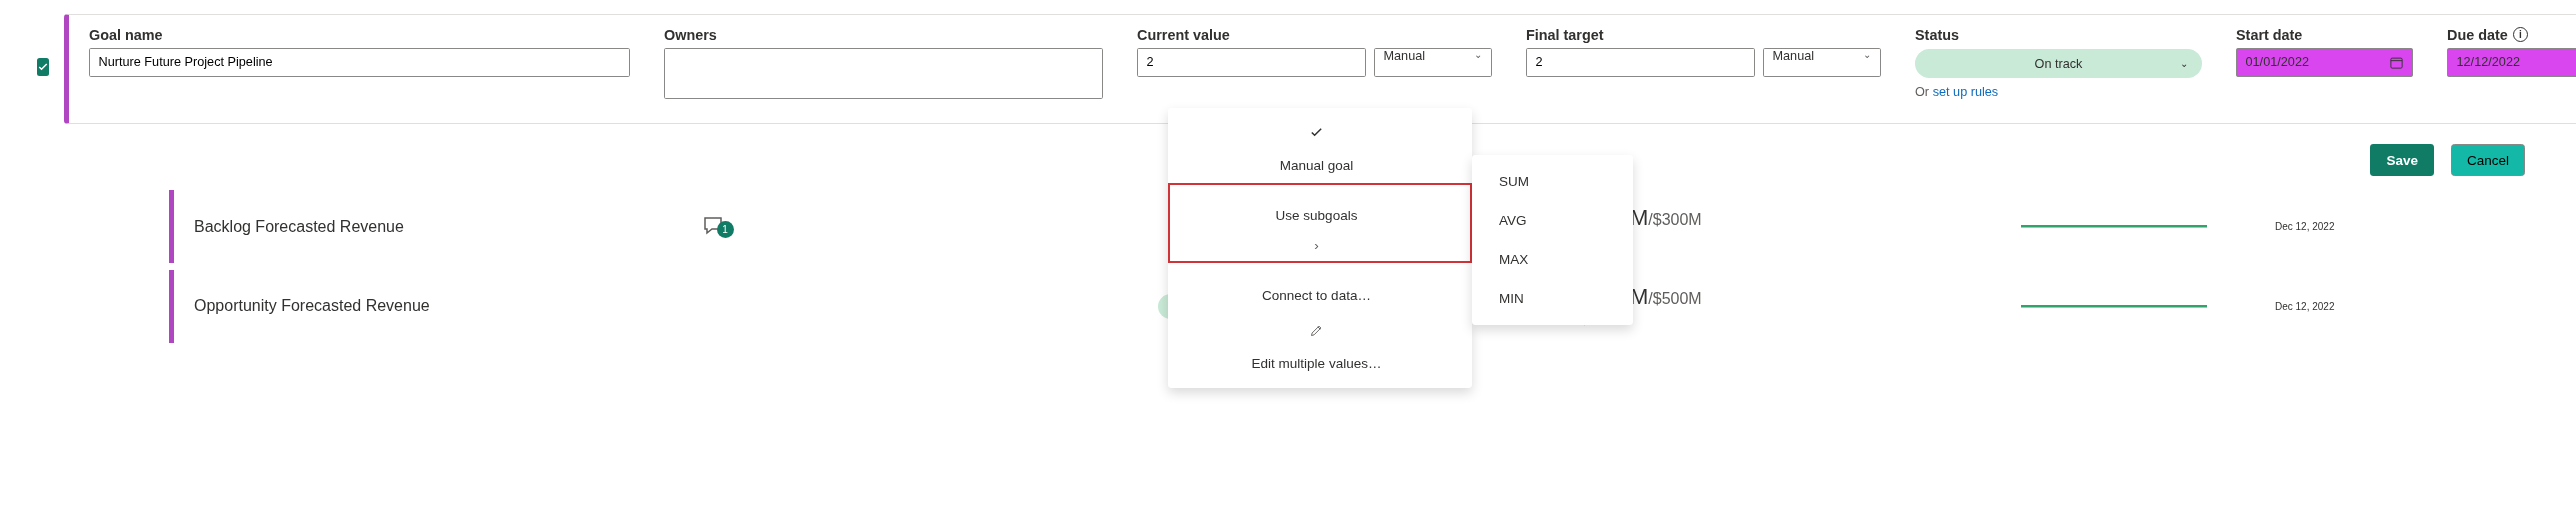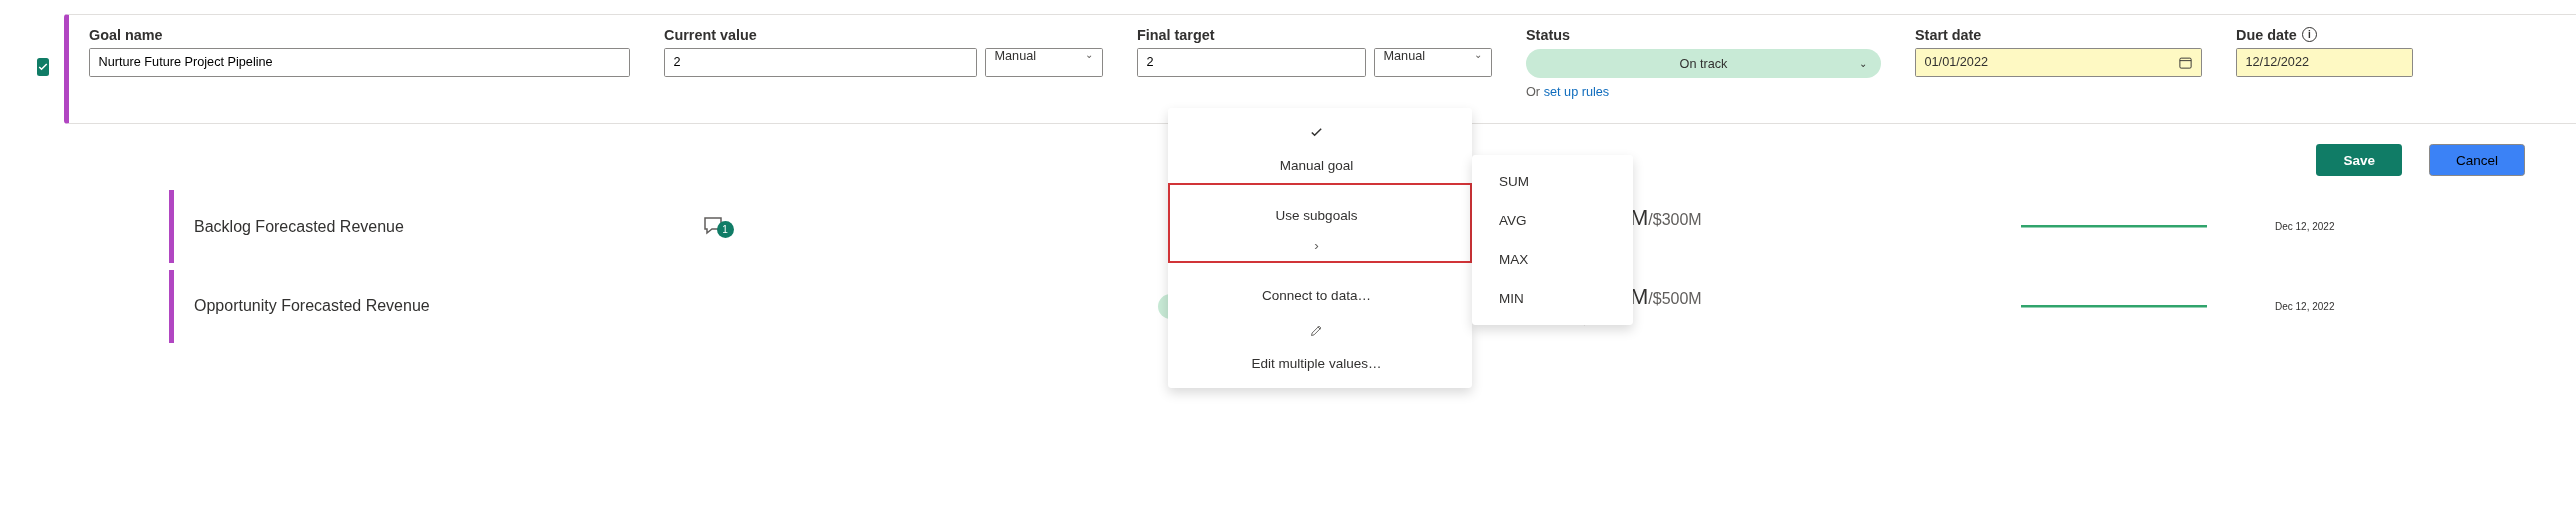--- a/index.html
+++ b/index.html
@@ -129,38 +129,38 @@
   .rules-link { color: var(--link); cursor:pointer; }
   .rules-prefix { color: var(--text-secondary); }
 
   
   .date-input {
     border:0.8px solid var(--border);
     border-radius:1.7px;
     height:29px;
     display:flex; align-items:center; justify-content:space-between;
     padding:0 8.5px;
-    background:#fef9c3;
+    background:#d946ef;
   }
   .info-icon{
     width:15px;height:15px;border:1.3px solid var(--text);border-radius:50%;
     display:inline-flex;align-items:center;justify-content:center;font-size:10px;line-height:1;
   }
 
   
   .action-bar{
     display:flex; justify-content:flex-end; gap:17px;
     padding:17px 51px 6.8px 0;
   }
   .btn{
-    height:32px; padding:0 26px; border-radius:3.4px; font:inherit; font-size:13.5px;
-    cursor:pointer; border:0.8px solid transparent;margin-left:10px;
+    height:32px; padding:0 15px; border-radius:3.4px; font:inherit; font-size:13.5px;
+    cursor:pointer; border:0.8px solid transparent;
   }
   .btn-primary{ background:var(--accent-teal); color:#fff; font-weight:600;}
-  .btn-secondary{ background:#3b82f6; border-color:var(--border);}
+  .btn-secondary{ background:#14b8a6; border-color:var(--border);}
 
   
   .goal-row{
     margin:6.8px 37px 6.8px 169px;
     display:grid;
     grid-template-columns: 473px 423px 389px 406px 220px 254px;
     align-items:center;
     border-left:5px solid var(--accent-purple);
     padding:13.5px 0 13.5px 20px;
     column-gap:34px;
@@ -202,20 +202,24 @@
       </svg>
   </div>
 
   <div class="editor-card">
 
     <div class="field">
       <div class="field-label">Goal name</div>
       <input class="text-input" value="Nurture Future Project Pipeline" style="">
     </div>
 
+    <div class="field">
+      <div class="field-label">Owners</div>
+      <input class="text-input" style="height: 51px;" value="">
+    </div>
 
     <div class="field" style="position:relative">
       <div class="field-label">Current value</div>
       <div class="row-flex">
         <input class="text-input value-input" value="2" style="">
         <div class="select-box">
           <span>Manual</span>
           <span class="chev">⌄</span>
         </div>
       </div>

